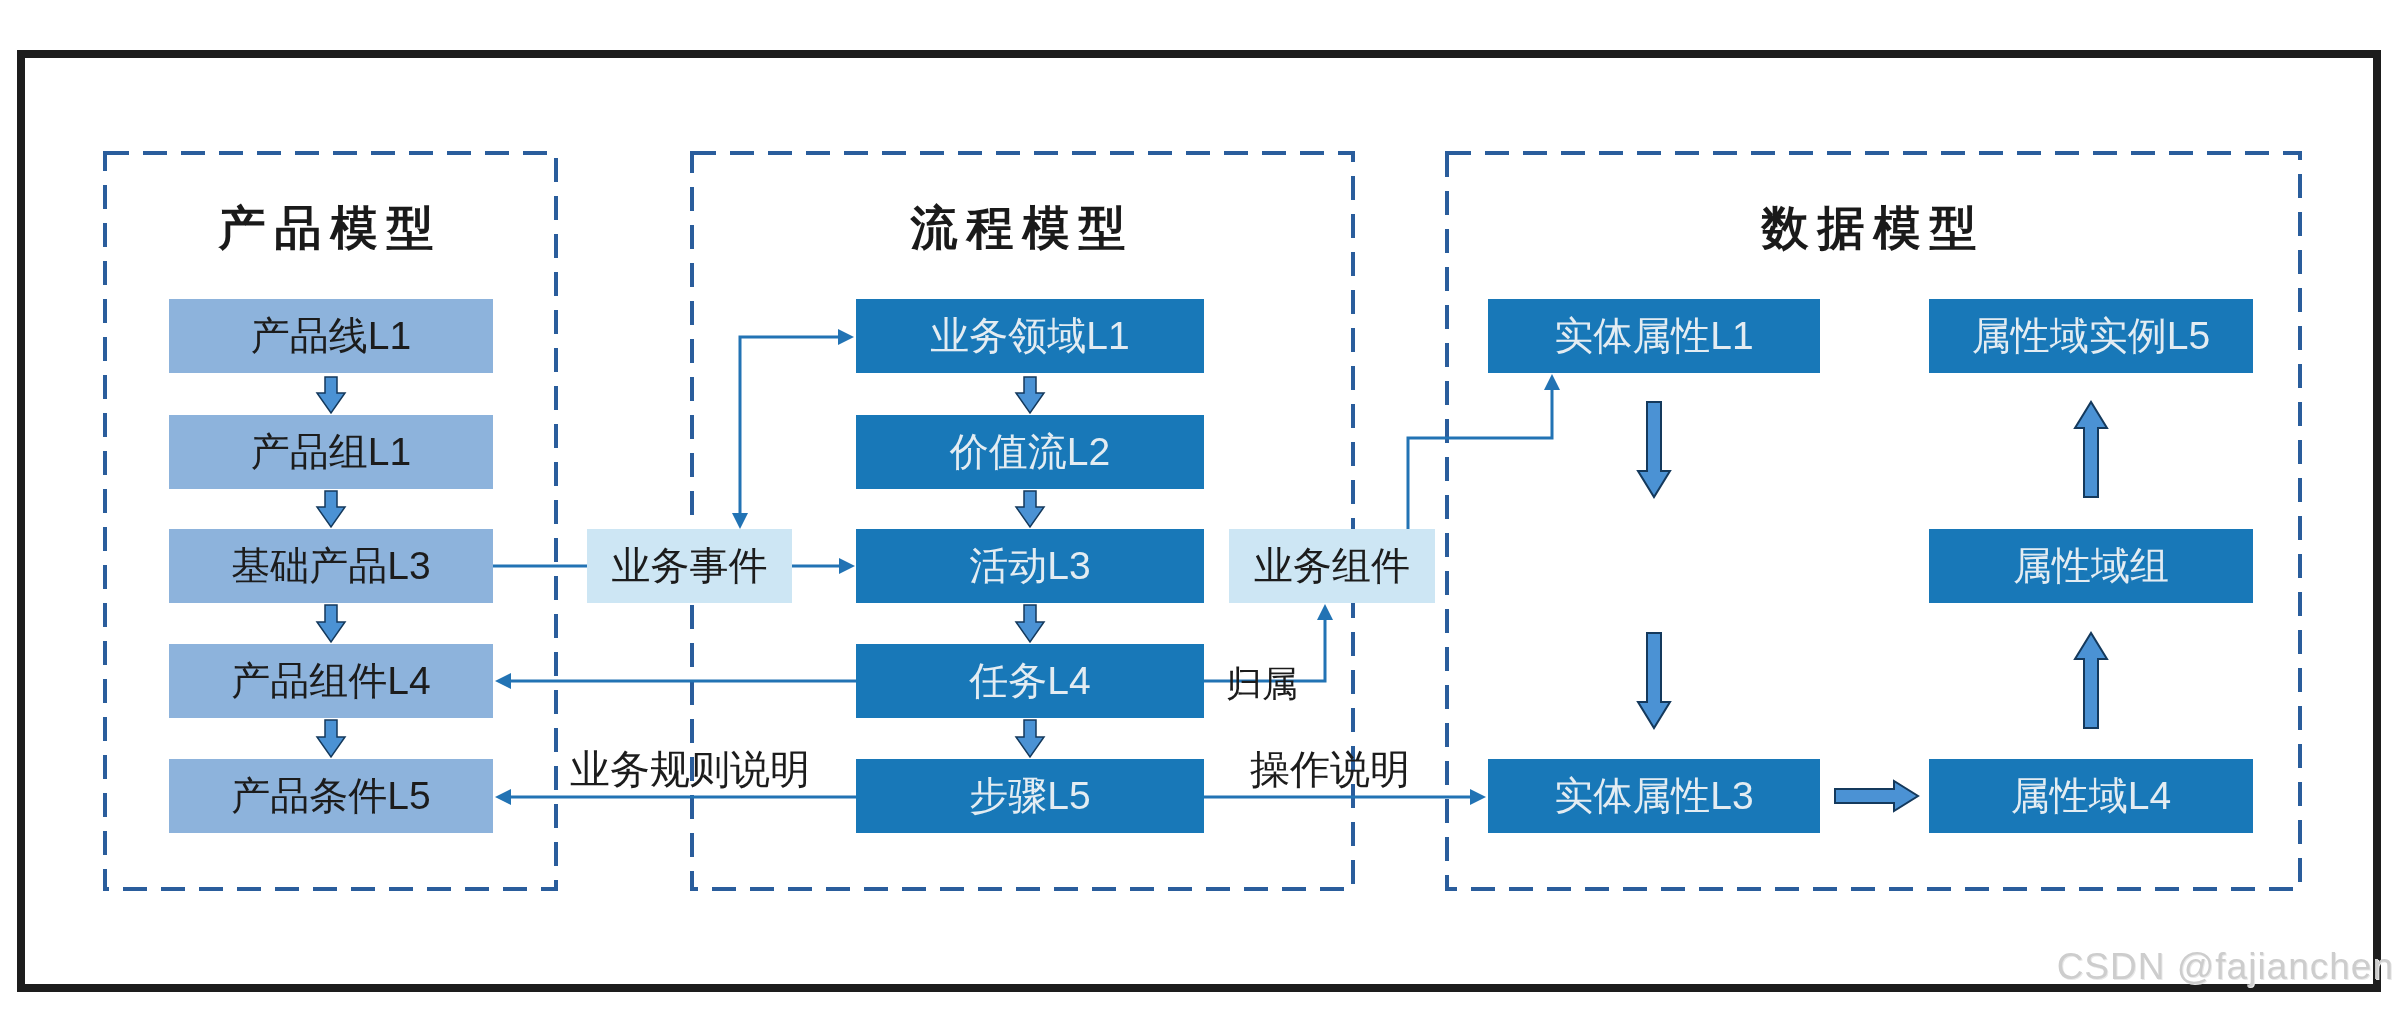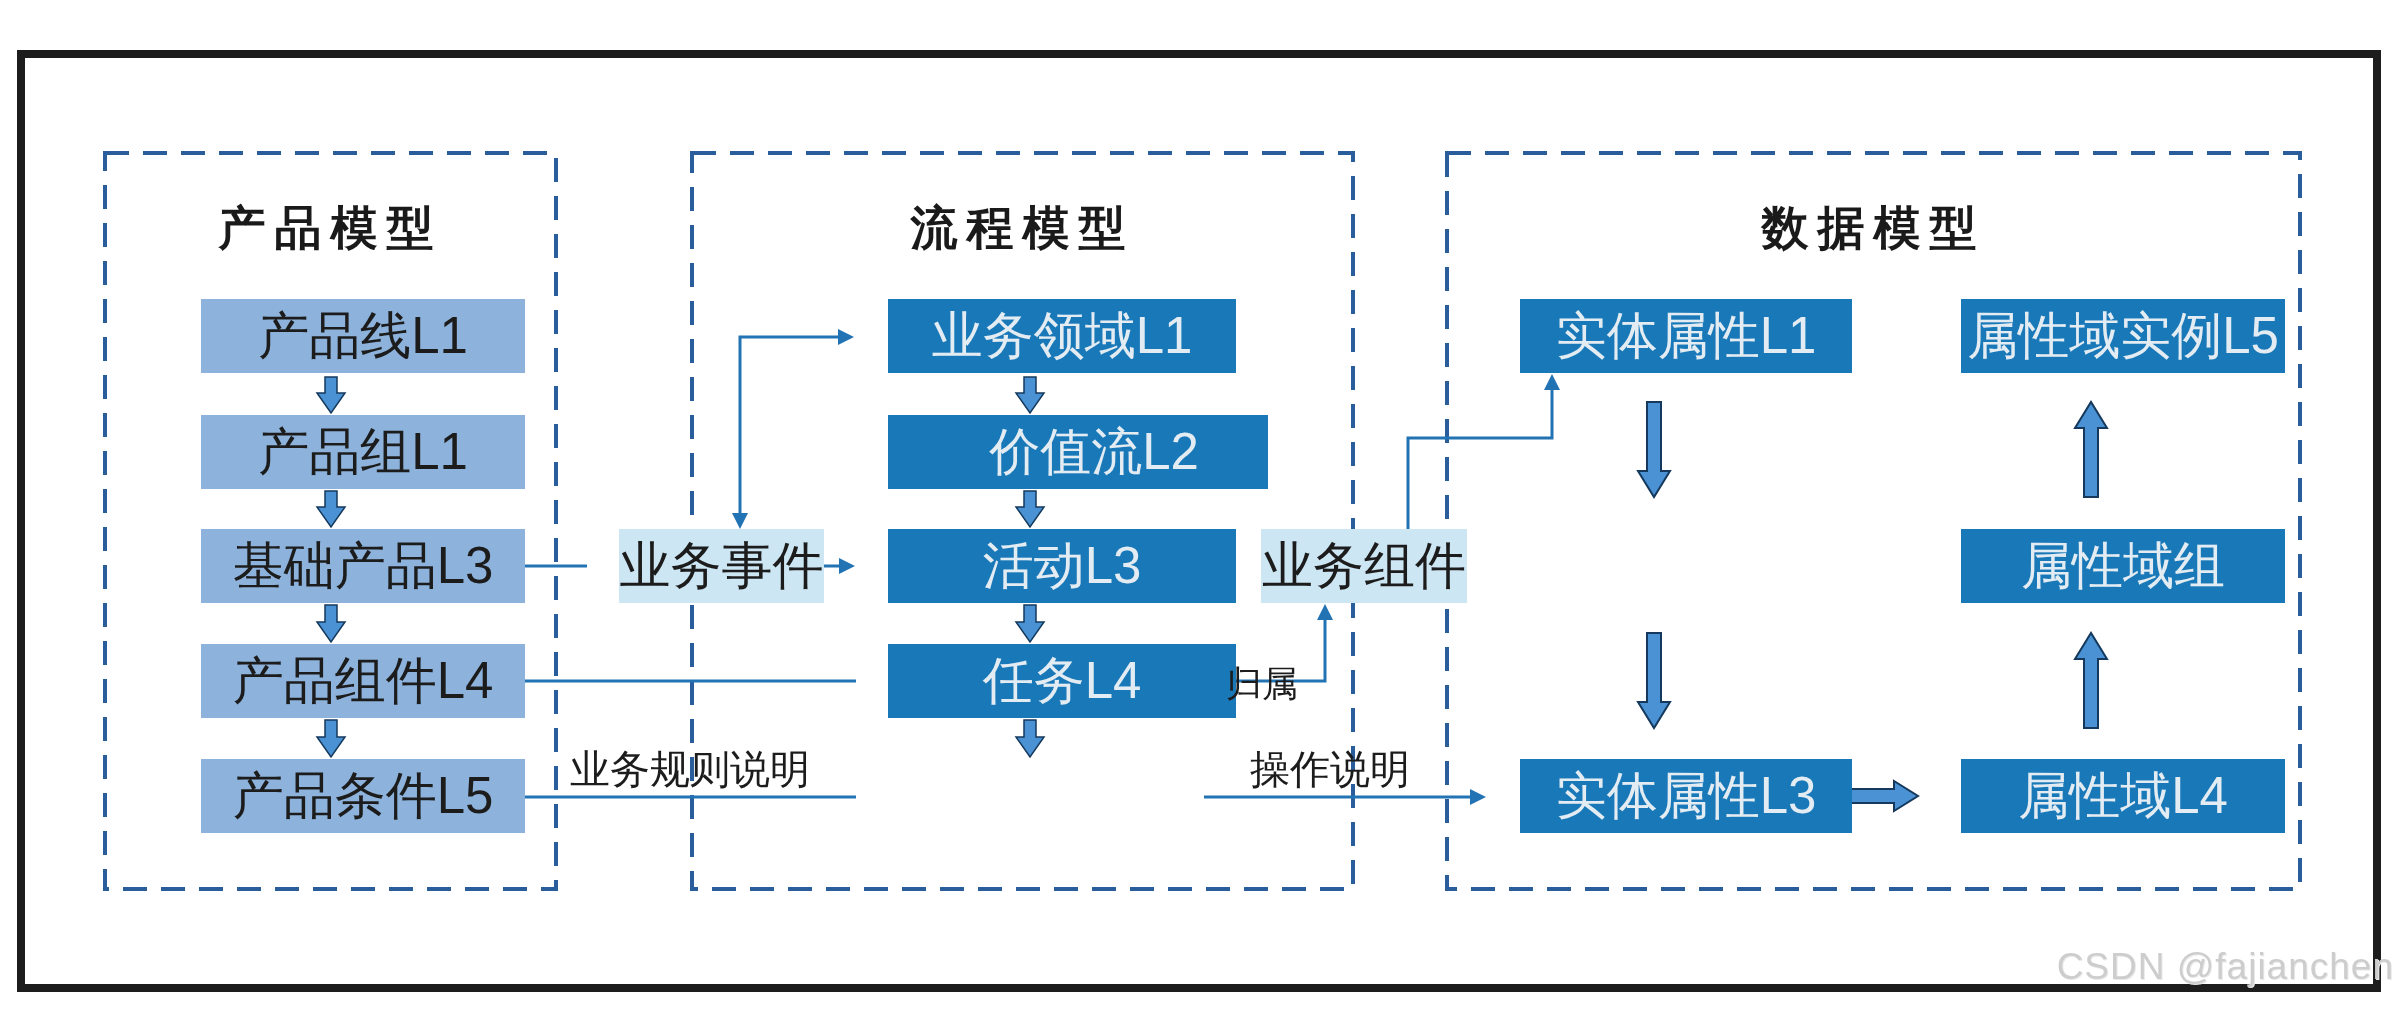--- a/index.html
+++ b/index.html
@@ -7,21 +7,21 @@
     position:relative;width:2398px;height:1012px;background:#ffffff;overflow:hidden;
     font-family:"Liberation Sans","DejaVu Sans",sans-serif;
   }
   #overlay{position:absolute;left:0;top:0;width:2398px;height:1012px;}
   .title{
     position:absolute;height:56px;line-height:56px;text-align:center;
     font-size:47px;font-weight:bold;color:#1a1a1a;letter-spacing:9px;margin-top:18px;
   }
   .box{
     position:absolute;display:flex;align-items:center;justify-content:center;
-    font-size:51px;white-space:nowrap;margin-left:32px;
+    font-size:39px;white-space:nowrap;
   }
   .box--light{background:#8db3dc;color:#1c1c1c;}
   .box--dark{background:#1878b8;color:#e3ecf2;}
   .box--pale{background:#cde6f4;color:#1c1c1c;}
   .lbl{
     position:absolute;color:#1c1c1c;font-size:40px;text-align:center;white-space:nowrap;
   }
   .watermark{
     position:absolute;right:4px;top:946px;font-size:37px;color:#cdcdcd;
     letter-spacing:1px;text-shadow:1px 1px 0 #e9e9e9;
@@ -94,23 +94,24 @@
   <div class="title" style="left:692px;top:182px;width:661px;">流程模型</div>
   <div class="title" style="left:1447px;top:182px;width:853px;">数据模型</div>
 
   <div class="box box--light" style="left:169px;top:299px;width:324px;height:74px;">产品线L1</div>
   <div class="box box--light" style="left:169px;top:415px;width:324px;height:74px;">产品组L1</div>
   <div class="box box--light" style="left:169px;top:529px;width:324px;height:74px;">基础产品L3</div>
   <div class="box box--light" style="left:169px;top:644px;width:324px;height:74px;">产品组件L4</div>
   <div class="box box--light" style="left:169px;top:759px;width:324px;height:74px;">产品条件L5</div>
 
   <div class="box box--dark" style="left:856px;top:299px;width:348px;height:74px;">业务领域L1</div>
-  <div class="box box--dark" style="left:856px;top:415px;width:348px;height:74px;padding-left:32px;">价值流L2</div>
+  <div class="box box--dark" style="left:856px;top:415px;width:348px;height:74px;">价值流L2</div>
   <div class="box box--dark" style="left:856px;top:529px;width:348px;height:74px;">活动L3</div>
   <div class="box box--dark" style="left:856px;top:644px;width:348px;height:74px;">任务L4</div>
+  <div class="box box--dark" style="left:856px;top:759px;width:348px;height:74px;">步骤L5</div>
 
   <div class="box box--pale" style="left:1229px;top:529px;width:206px;height:74px;">业务组件</div>
   <div class="box box--pale" style="left:587px;top:529px;width:205px;height:74px;">业务事件</div>
 
   <div class="box box--dark" style="left:1488px;top:299px;width:332px;height:74px;">实体属性L1</div>
   <div class="box box--dark" style="left:1488px;top:759px;width:332px;height:74px;">实体属性L3</div>
 
   <div class="box box--dark" style="left:1929px;top:299px;width:324px;height:74px;">属性域实例L5</div>
   <div class="box box--dark" style="left:1929px;top:529px;width:324px;height:74px;">属性域组</div>
   <div class="box box--dark" style="left:1929px;top:759px;width:324px;height:74px;">属性域L4</div>

